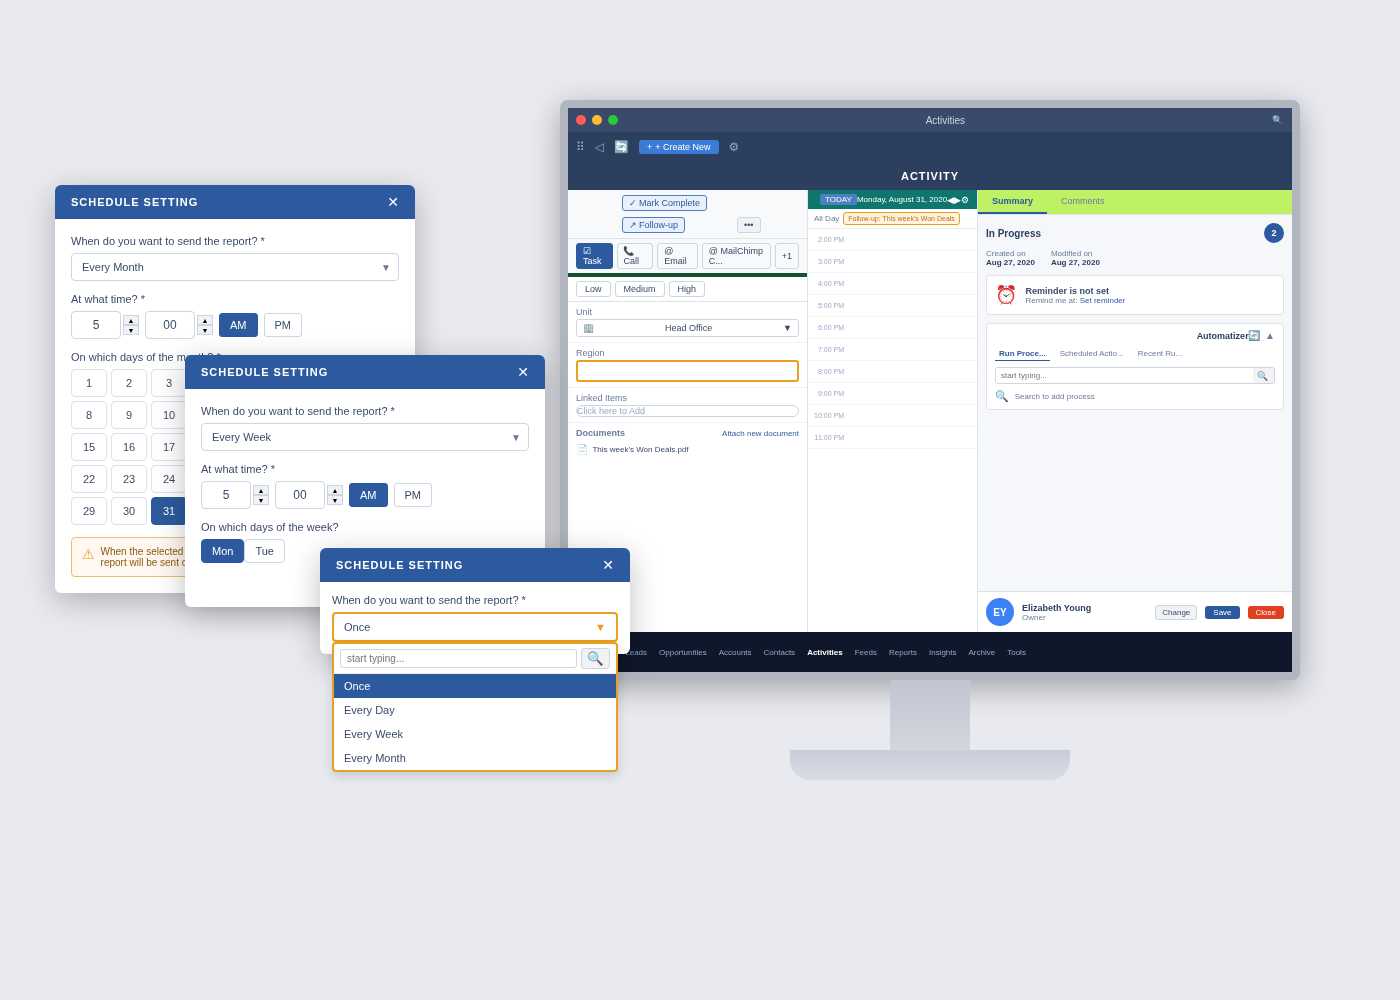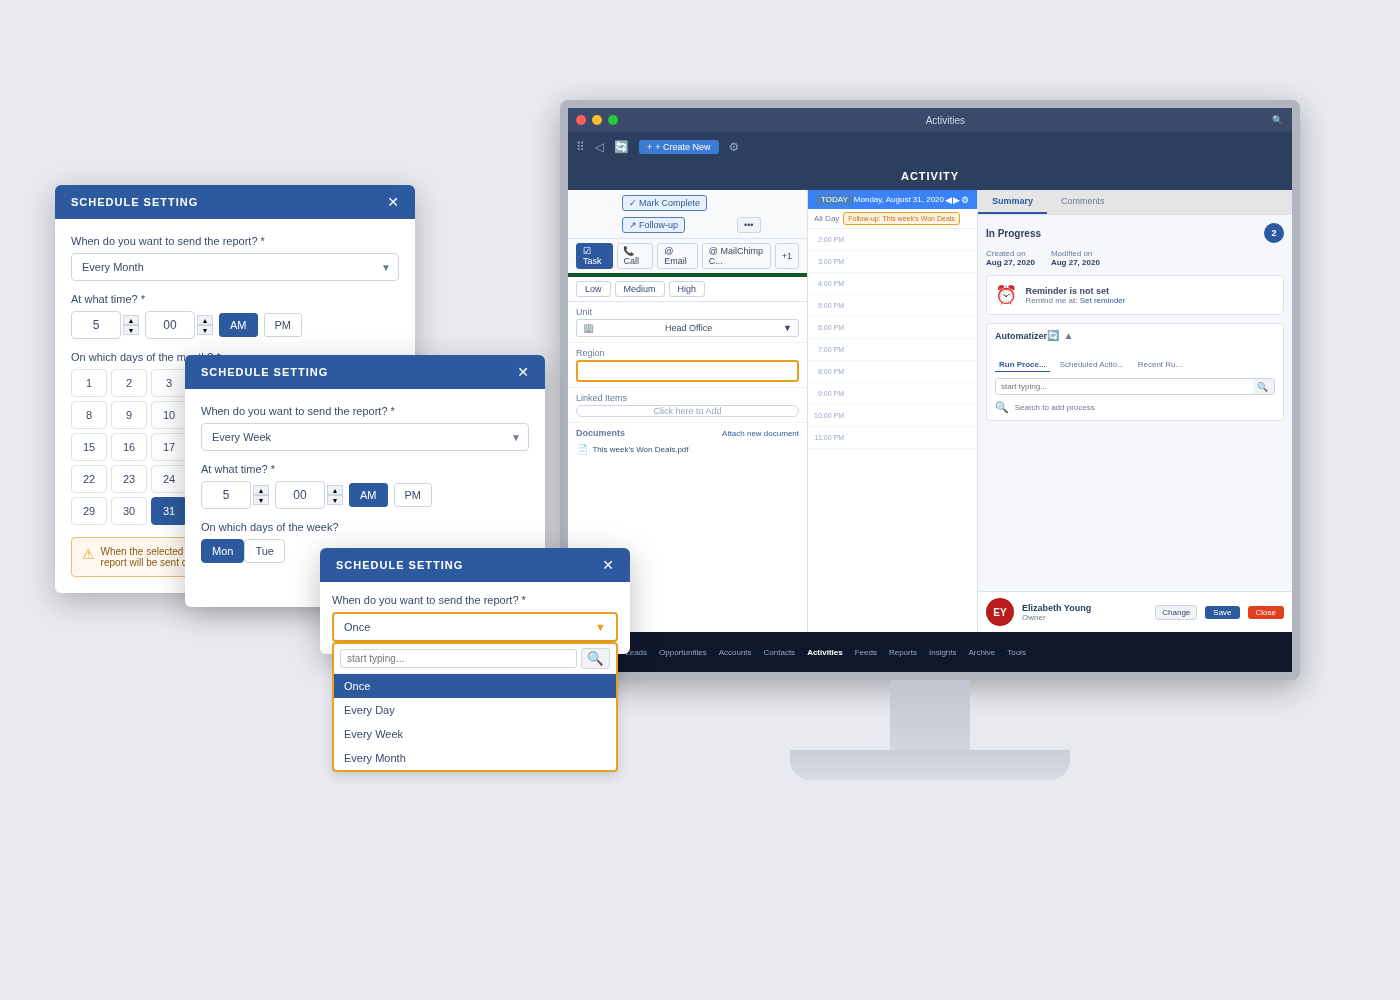--- a/index.html
+++ b/index.html
@@ -221,21 +221,20 @@
     }
     .linked-items-row {
       padding: 5px 8px;
       border-bottom: 1px solid #f0f2f5;
     }
     .linked-placeholder {
       border: 1px solid #cdd5e0;
       border-radius: 13px;
       font-size: 9px;
       color: #8fa8c8;
-      text-align: center;
       cursor: pointer;
     }
     .documents-row {
       padding: 5px 8px;
     }
     .doc-header {
       display: flex;
       justify-content: space-between;
       align-items: center;
       margin-bottom: 4px;
@@ -254,27 +253,27 @@
 
     
     .activity-middle {
       width: 170px;
       background: white;
       border-right: 1px solid #dde2ea;
       display: flex;
       flex-direction: column;
     }
     .date-nav {
-      background: #3b82f6;
+      background: #0f766e;
       color: white;
       font-size: 9px;
       padding: 4px 8px;
       display: flex;
       align-items: center;
-      justify-content: space-between;
+      justify-content: flex-end;
     }
     .today-btn {
       background: #4a7fc1;
       border: none;
       color: white;
       font-size: 8px;
       padding: 1px 5px;
       border-radius: 2px;
       cursor: pointer;
     }
@@ -315,21 +314,21 @@
 
     
     .activity-right {
       flex: 1;
       background: #f5f7fa;
       display: flex;
       flex-direction: column;
     }
     .right-tabs {
       display: flex;
-      background: #e5e5e5;
+      background: #bef264;
       border-bottom: 1px solid #dde2ea;
     }
     .right-tab {
       padding: 6px 14px;
       font-size: 9px;
       cursor: pointer;
       color: #6b7a99;
       border-bottom: 2px solid transparent;
     }
     .right-tab.active { color: #2d5a9e; border-bottom-color: #2d5a9e; font-weight: bold; }
@@ -377,23 +376,23 @@
     .reminder-sub { font-size: 8px; color: #6b7a99; }
     .reminder-link { color: #2d5a9e; cursor: pointer; }
     .automatizer-section {
       background: white;
       border: 1px solid #dde2ea;
       border-radius: 4px;
       padding: 6px 8px;
     }
     .auto-header {
       display: flex;
-      justify-content: flex-start;
-      align-items: center;
-      margin-bottom: 17px;
+      justify-content: flex-end;
+      align-items: center;
+      margin-bottom: 6px;
     }
     .auto-title { font-size: 9px; font-weight: bold; color: #2d3f5e; }
     .auto-tabs {
       display: flex;
       gap: 6px;
       margin-bottom: 6px;
     }
     .auto-tab {
       font-size: 8px;
       color: #6b7a99;
@@ -430,21 +429,21 @@
       display: flex;
       align-items: center;
       gap: 8px;
       background: white;
       border-top: 1px solid #dde2ea;
       margin-top: auto;
     }
     .user-avatar {
       width: 28px; height: 28px;
       border-radius: 50%;
-      background: #b91c1c;
+      background: #3b82f6;
       display: flex;
       align-items: center;
       justify-content: center;
       color: white;
       font-size: 10px;
       font-weight: bold;
     }
     .user-name { font-size: 9px; font-weight: bold; color: #2d3f5e; }
     .user-role { font-size: 8px; color: #6b7a99; }
     .change-btn {

